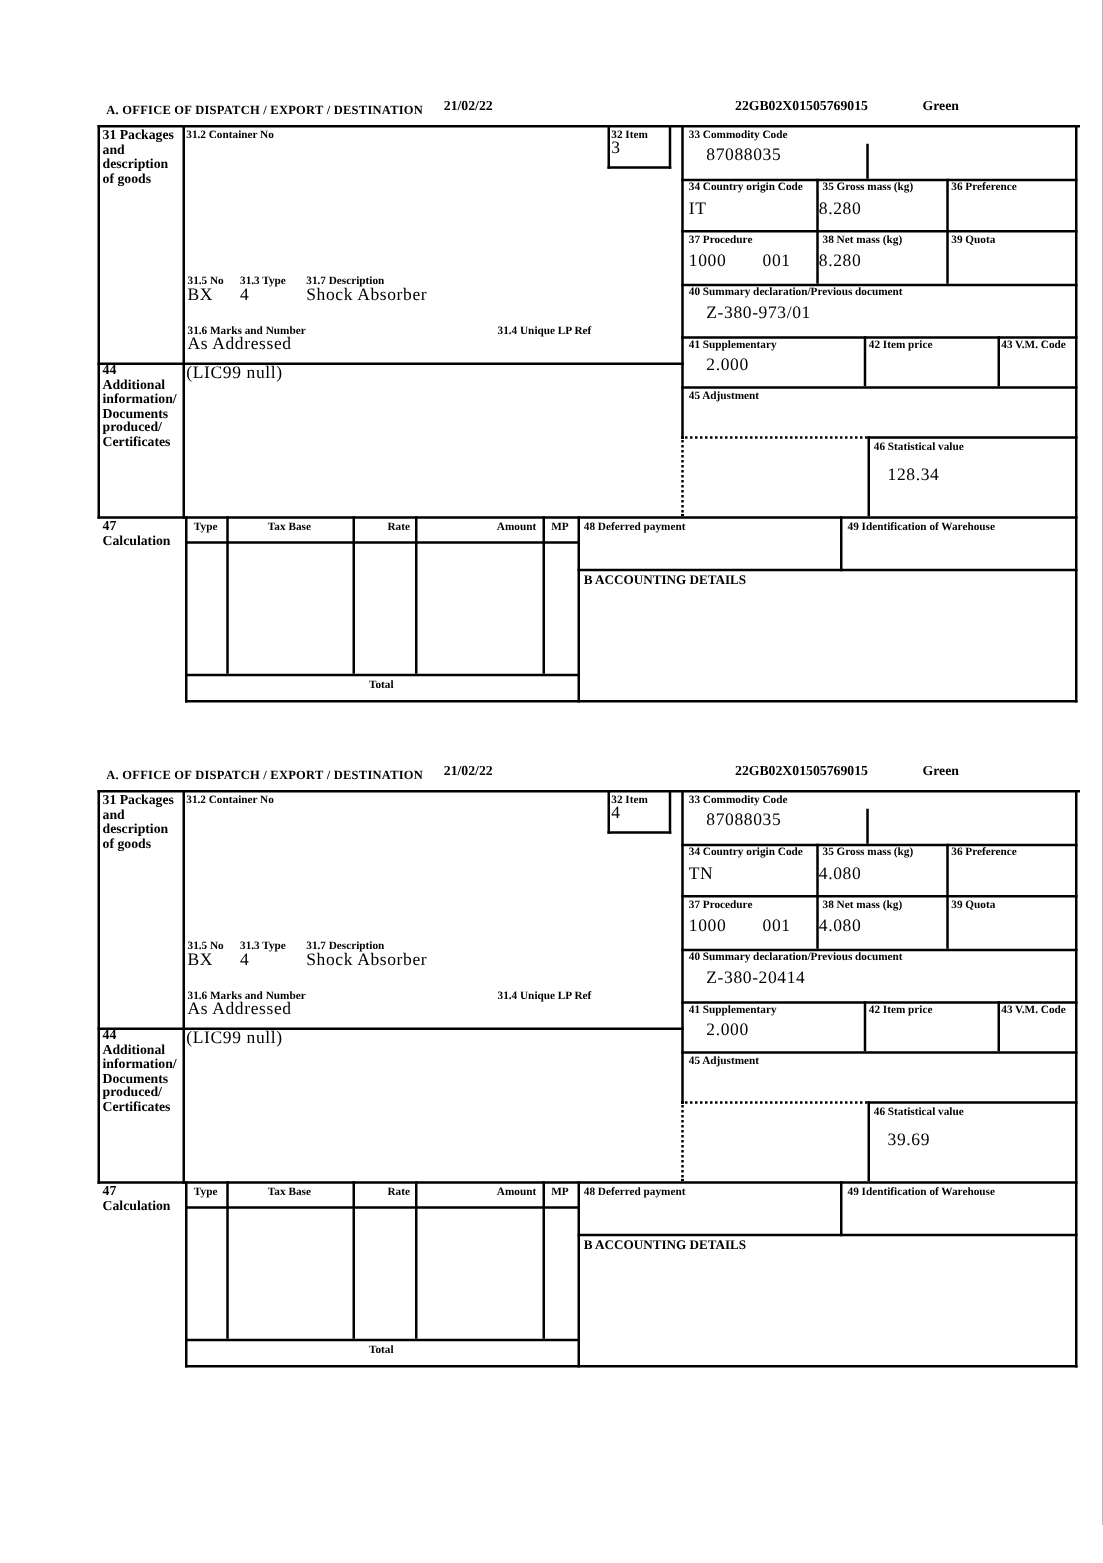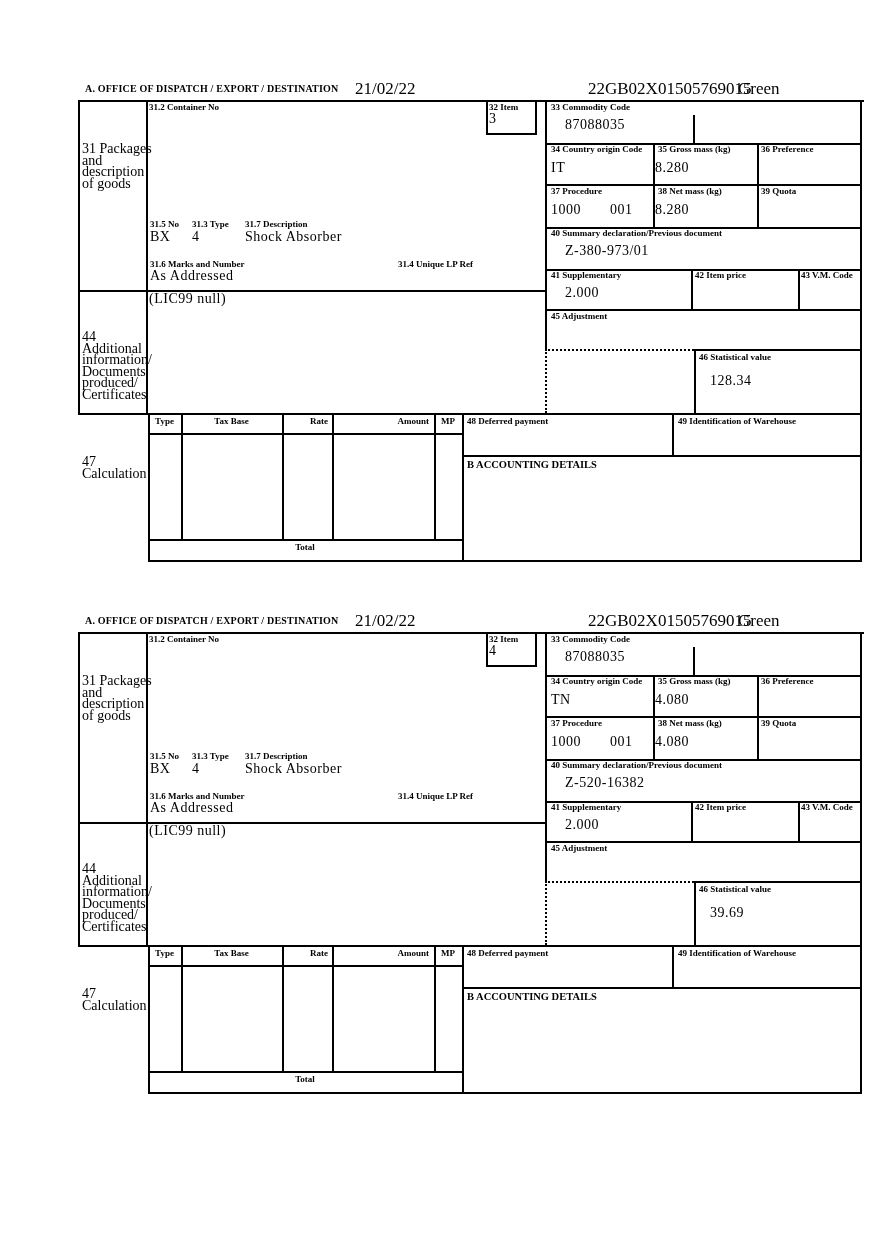--- a/index.html
+++ b/index.html
@@ -9,24 +9,24 @@
     overflow:hidden;margin:0 auto;
   }
   .form-block{position:absolute;left:0;width:882px;height:485px;}
   
   .hl{position:absolute;height:2px;background:#000;}
   .vl{position:absolute;width:2px;background:#000;}
   .hl-dot{position:absolute;height:0;border-top:2px dotted #000;}
   .vl-dot{position:absolute;width:0;border-left:2px dotted #000;}
   
   .lbl{position:absolute;font-weight:bold;font-size:9px;line-height:10px;white-space:nowrap;}
-  .lbl-block{position:absolute;font-weight:normal;font-size:14px;line-height:11.5px;white-space:nowrap;margin-top:40px;}
+  .lbl-block{position:absolute;font-weight:bold;font-size:11px;line-height:11.5px;white-space:nowrap;}
   .val{position:absolute;font-size:14px;line-height:15px;letter-spacing:.5px;white-space:nowrap;}
   .hdr-lbl{position:absolute;font-weight:bold;font-size:10px;letter-spacing:.2px;white-space:nowrap;}
-  .hdr-val{position:absolute;font-size:17px;font-weight:400;white-space:nowrap;}
+  .hdr-val{position:absolute;font-size:11px;font-weight:700;white-space:nowrap;}
   .calc-h{position:absolute;font-weight:bold;font-size:9px;top:336px;}
   .t-c{text-align:center;} .t-r{text-align:right;}
 </style>
 </head>
 <body>
 
 <div id="page">
   <div class="form-block" style="top: 80px;">
 
     <div class="hdr-lbl" style="left:85px;top:3px;">A.  OFFICE OF DISPATCH / EXPORT / DESTINATION</div>
@@ -238,21 +238,21 @@
     <div class="calc-h t-c" style="left:434px;width:28px;">MP</div>
     <div class="calc-h t-c" style="left:148px;top:462px;width:314px;">Total</div>
 
     <div class="val" style="left:489px;top:31px;">4</div>
     <div class="val" style="left:565px;top:37px;">87088035</div>
     <div class="val" style="left:551px;top:80px;">TN</div>
     <div class="val" style="left:655px;top:80px;">4.080</div>
     <div class="val" style="left:551px;top:122px;">1000</div>
     <div class="val" style="left:610px;top:122px;">001</div>
     <div class="val" style="left:655px;top:122px;">4.080</div>
-    <div class="val" style="left:565px;top:163px;">Z-520-16382</div>
+    <div class="val" style="left:565px;top:163px;">Z-380-20414</div>
     <div class="val" style="left:565px;top:205px;">2.000</div>
     <div class="val" style="left:710px;top:293px;">39.69</div>
     <div class="val" style="left:150px;top:149px;">BX</div>
     <div class="val" style="left:192px;top:149px;">4</div>
     <div class="val" style="left:245px;top:149px;">Shock Absorber</div>
     <div class="val" style="left:150px;top:188px;">As Addressed</div>
     <div class="val" style="left:149px;top:211px;">(LIC99 null)</div>
   </div>
 </div>
 

